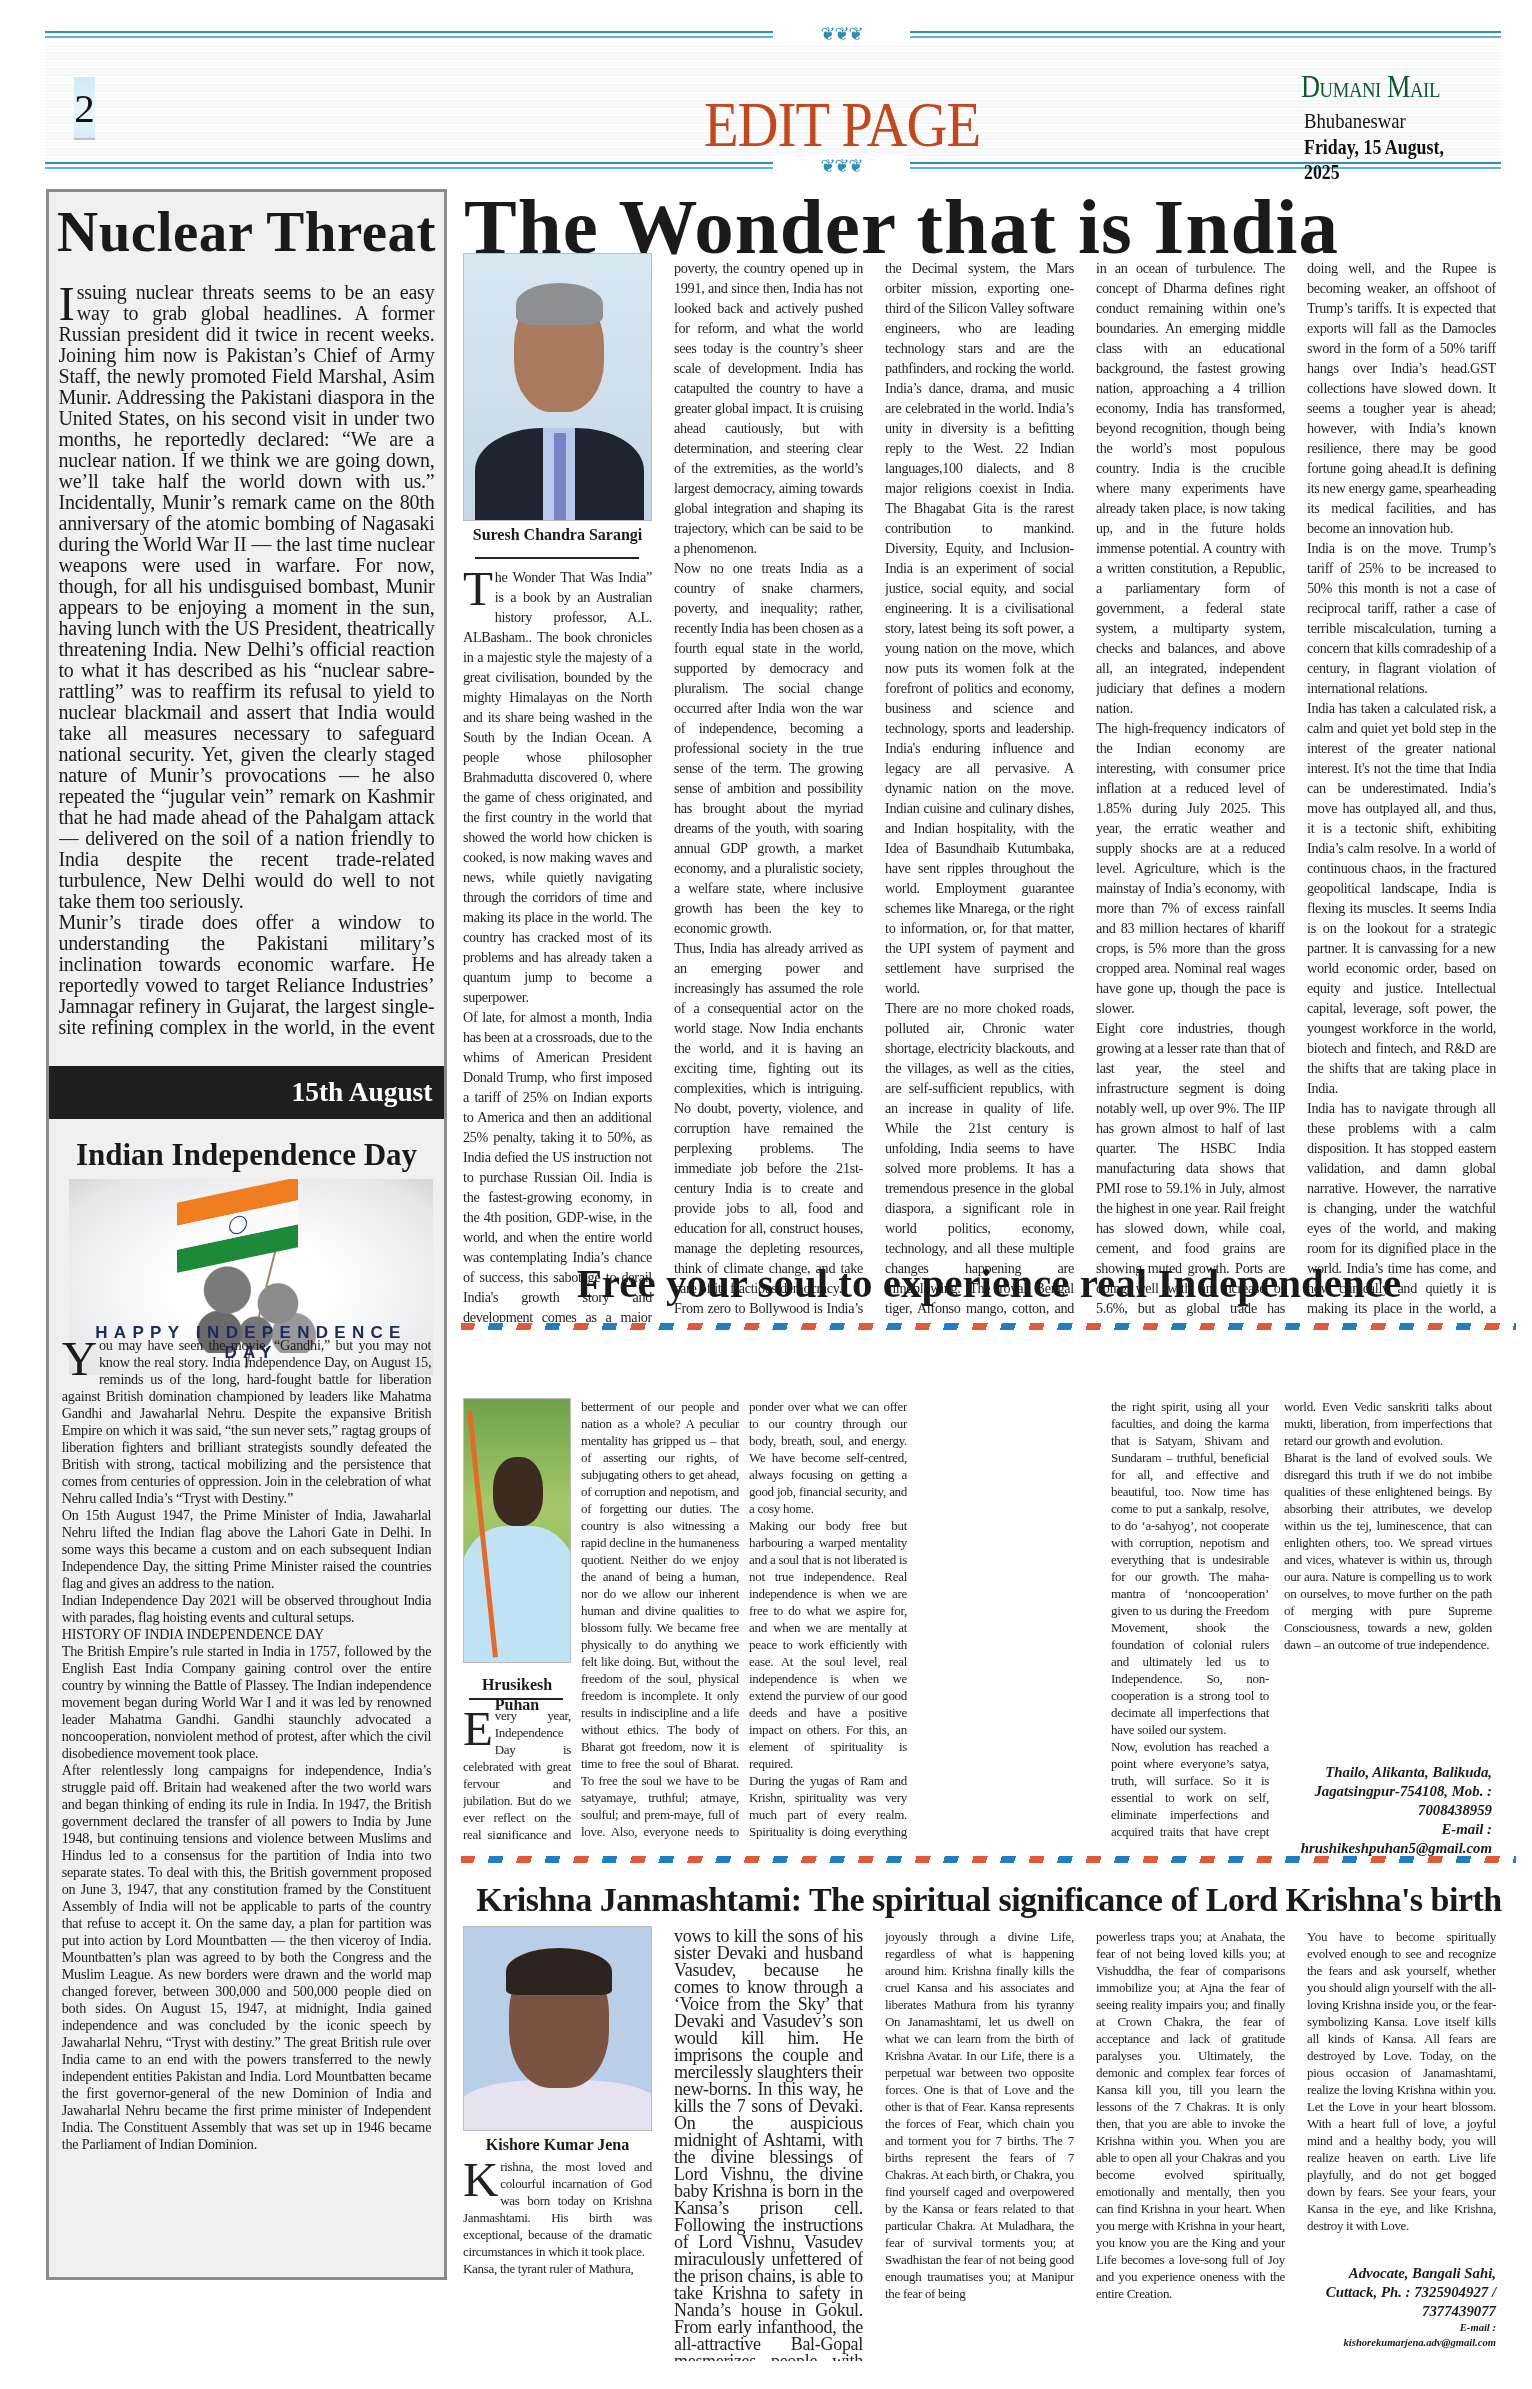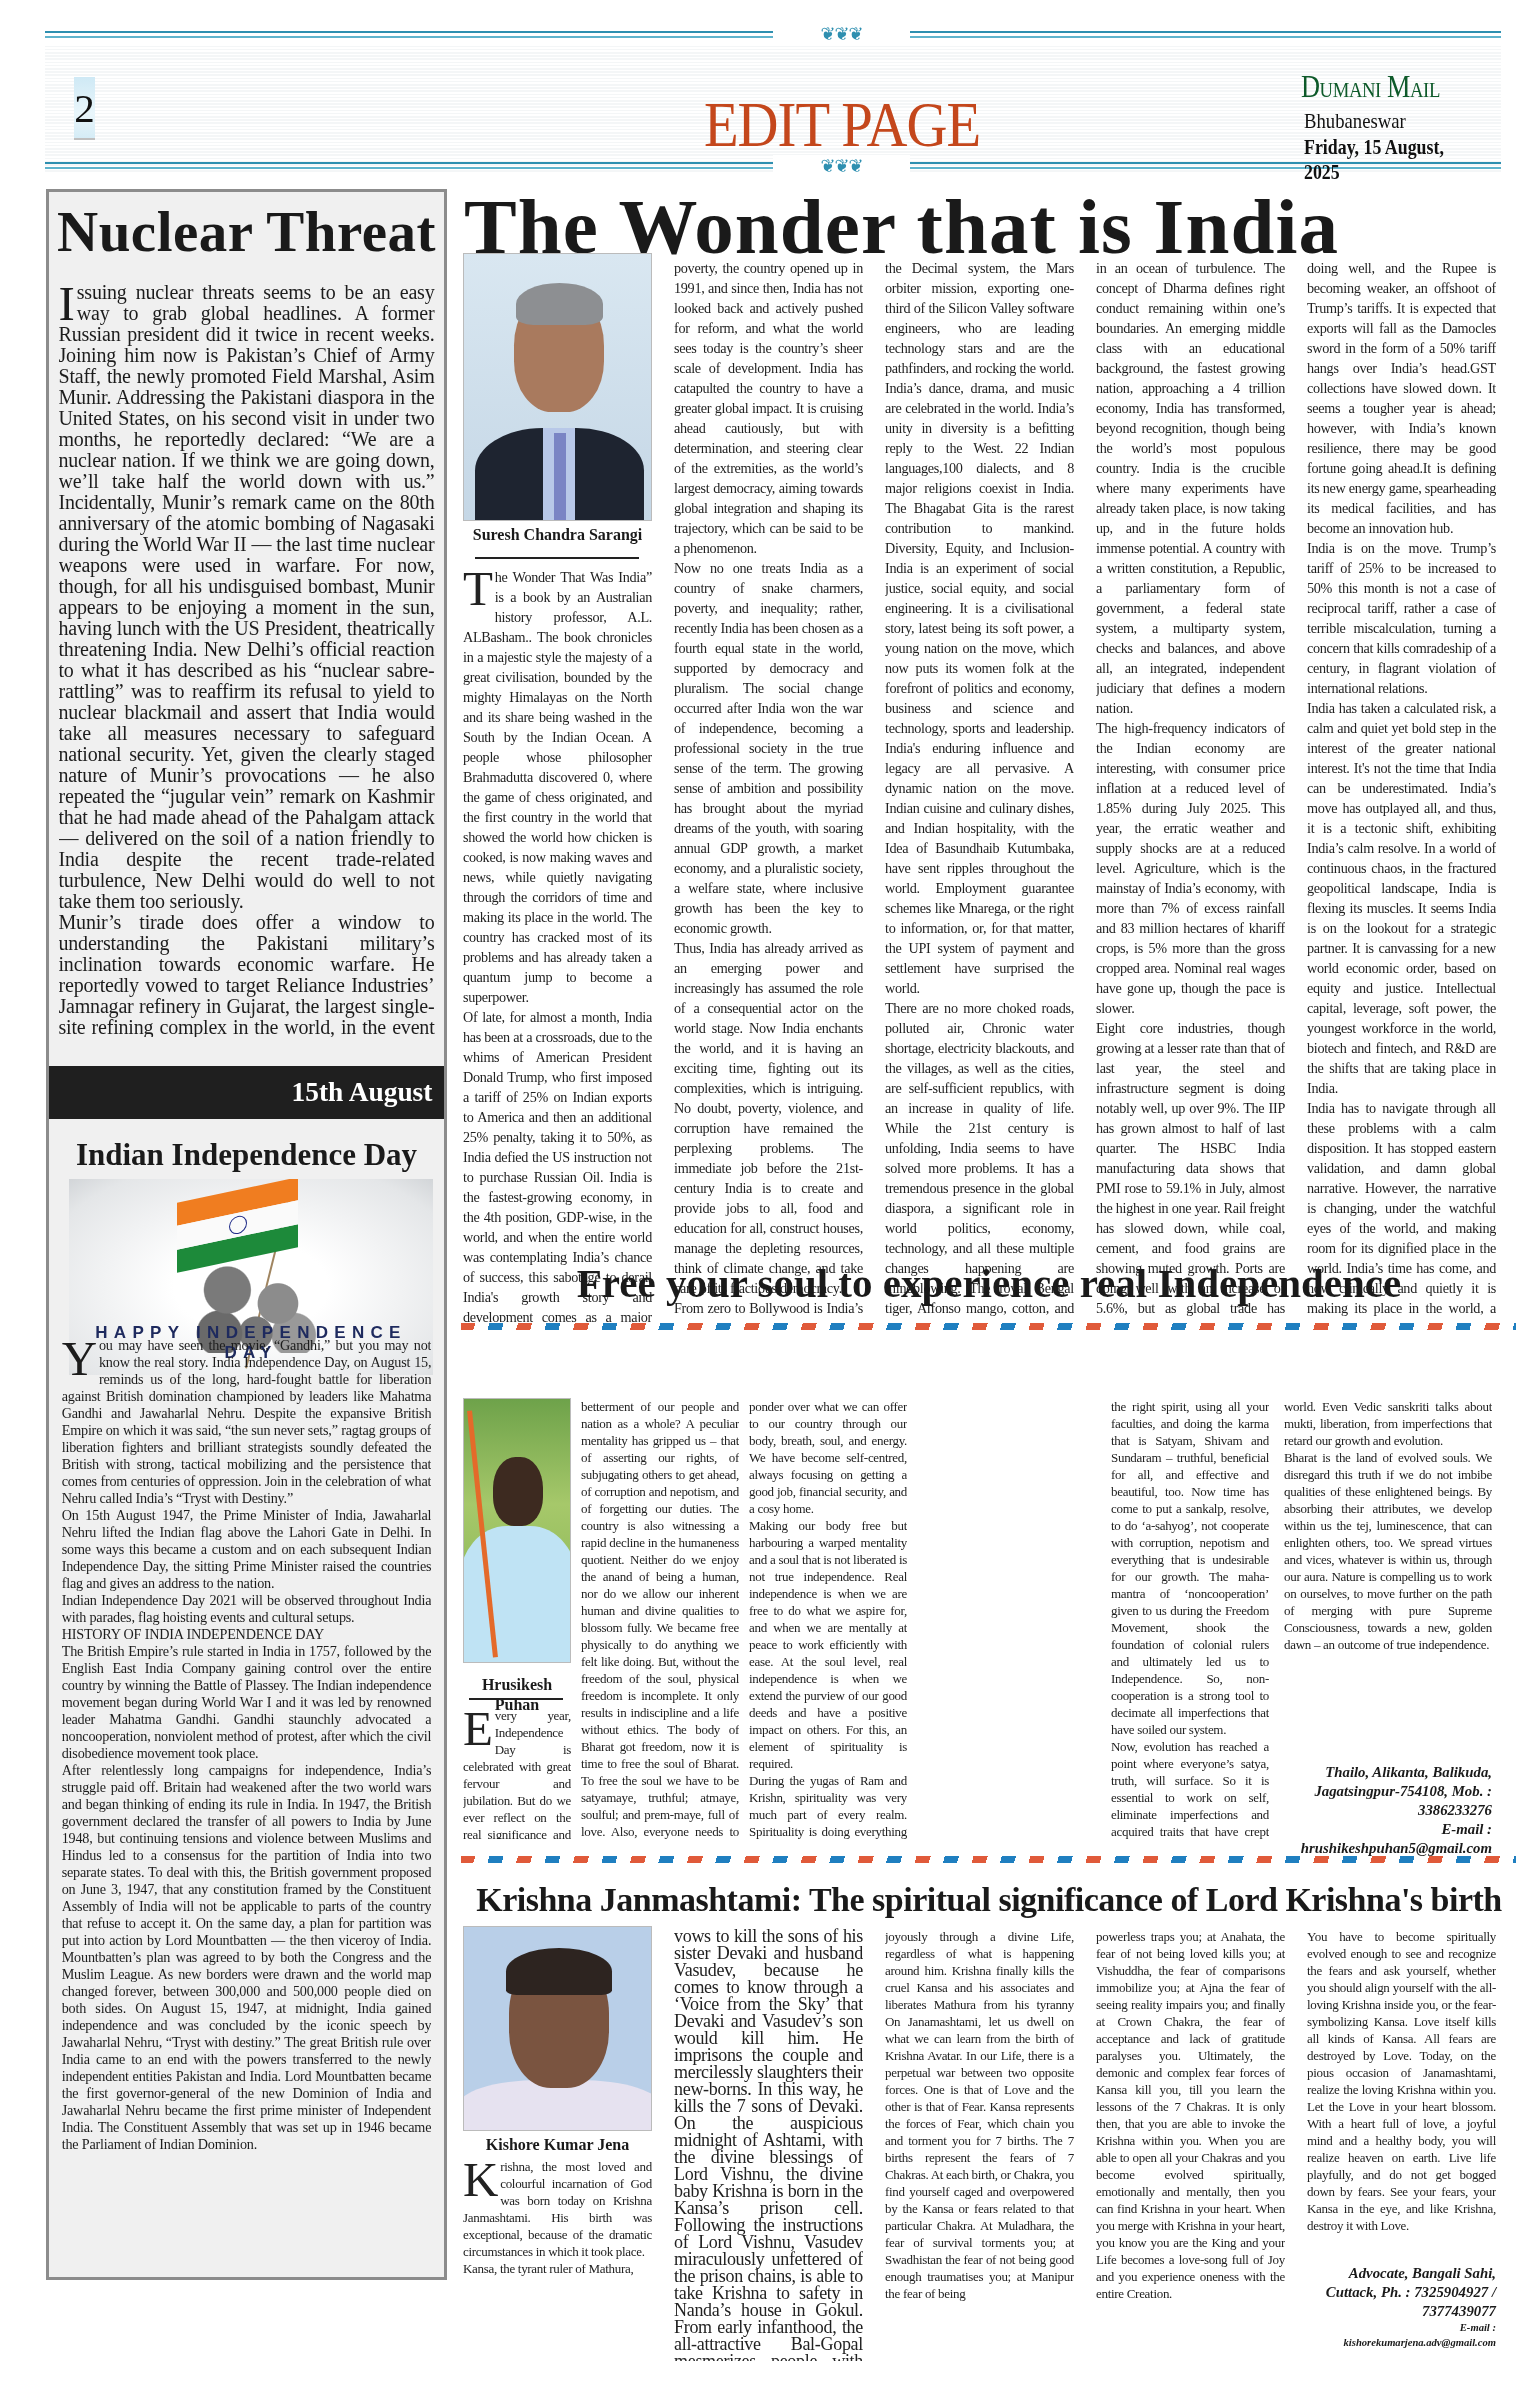--- a/index.html
+++ b/index.html
@@ -185,21 +185,21 @@
   <p>the right spirit, using all your faculties, and doing the karma that is Satyam, Shivam and Sundaram – truthful, beneficial for all, and effective and beautiful, too. Now time has come to put a sankalp, resolve, to do ‘a-sahyog’, not cooperate with corruption, nepotism and everything that is undesirable for our growth. The maha-mantra of ‘noncooperation’ given to us during the Freedom Movement, shook the foundation of colonial rulers and ultimately led us to Independence. So, non-cooperation is a strong tool to decimate all imperfections that have soiled our system.</p>
   <p>Now, evolution has reached a point where everyone’s satya, truth, will surface. So it is essential to work on self, eliminate imperfections and acquired traits that have crept into our system and see what we can offer to the</p>
 </div>
 <div class="col" style="left:1284px; top:1398px; width:208px; height:311px; font-size:13px; line-height:17px;">
   <p>world. Even Vedic sanskriti talks about mukti, liberation, from imperfections that retard our growth and evolution.</p>
   <p>Bharat is the land of evolved souls. We disregard this truth if we do not imbibe qualities of these enlightened beings. By absorbing their attributes, we develop within us the tej, luminescence, that can enlighten others, too. We spread virtues and vices, whatever is within us, through our aura. Nature is compelling us to work on ourselves, to move further on the path of merging with pure Supreme Consciousness, towards a new, golden dawn – an outcome of true independence.</p>
 </div>
 <div class="addr" style="left:1284px; top:1763px; width:208px;">
   <div>Thailo, Alikanta, Balikuda,</div>
   <div>Jagatsingpur-754108, Mob. :</div>
-  <div>3386233276</div>
+  <div>7008438959</div>
   <div>E-mail :</div>
   <div>hrushikeshpuhan5@gmail.com</div>
 </div>
 
 <div class="airmail" style="top:1856px;"></div>
 
 <h2 class="sec-head" style="top:1883px; font-size:34px; letter-spacing:-0.5px;">Krishna Janmashtami: The spiritual significance of Lord Krishna's birth</h2>
 
 <div class="photo" style="left:463px; top:1926px; width:189px; height:205px; background:#b9cfe8;">
   <div class="body" style="left:-5.3px; top:153px; width:201px; height:63px; background:#e6e2f0;"></div>

